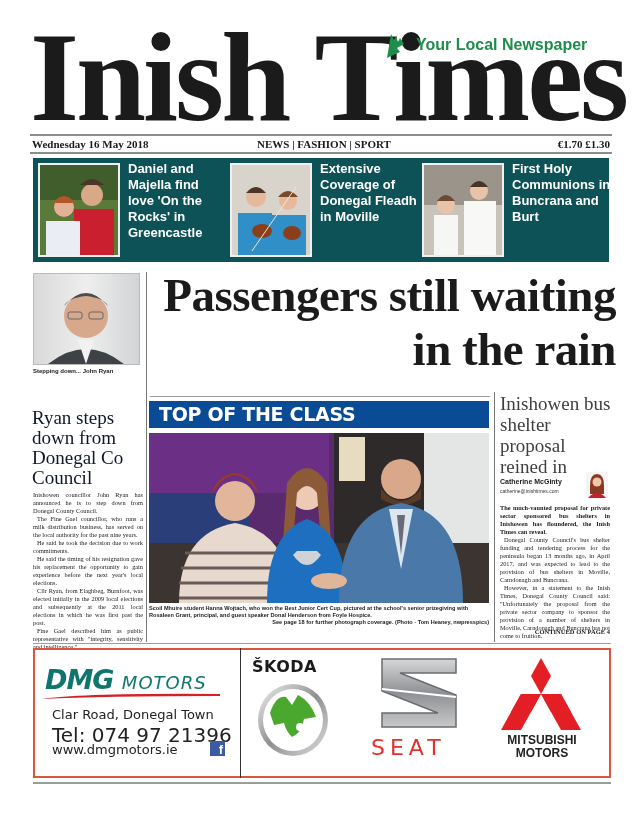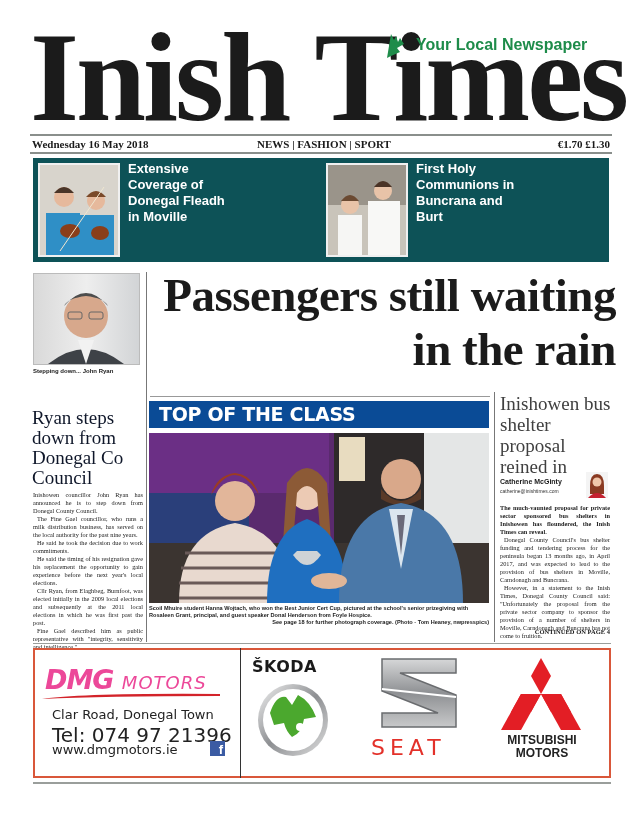--- a/index.html
+++ b/index.html
@@ -47,21 +47,21 @@
   .byline { left: 500px; top: 478px; font-family: "Liberation Sans", sans-serif; font-weight: bold; font-size: 7px; }
   .byline-email { left: 500px; top: 488px; font-family: "Liberation Sans", sans-serif; font-size: 5px; color: #333; }
   .byline-photo { left: 586px; top: 472px; width: 22px; height: 26px; }
   .ins-body { left: 500px; top: 504px; width: 110px; }
   .ins-body p.lede { font-weight: bold; text-indent: 0; }
   .continued { left: 500px; top: 628px; width: 110px; text-align: right; font-size: 6.5px; font-weight: bold; }
 
   
   .ad { left: 33px; top: 648px; width: 578px; height: 130px; border: 2px solid #d9573a; box-sizing: border-box; background: #fff; }
   .ad-divider { left: 240px; top: 648px; width: 1px; height: 130px; background: #333; }
-  .dmg-logo { left: 45px; top: 664px; font-family: "DejaVu Sans", sans-serif; font-style: italic; font-weight: bold; font-size: 27px; letter-spacing: -1px; color: #ec4899; }
+  .dmg-logo { left: 45px; top: 664px; font-family: "DejaVu Sans", sans-serif; font-style: italic; font-weight: bold; font-size: 27px; letter-spacing: -1px; color: #0f766e; }
   .dmg-logo .sm { font-size: 18px; font-weight: normal; letter-spacing: 1px; }
   .dmg-swoosh { left: 42px; top: 693px; width: 178px; height: 6px; }
   .ad-line { font-family: "DejaVu Sans", sans-serif; color: #222; white-space: nowrap; }
   .ad-addr { left: 52px; top: 707px; font-size: 13px; }
   .ad-tel { left: 52px; top: 723px; font-size: 20px; }
   .ad-web { left: 52px; top: 742px; font-size: 13px; }
   .fb-icon { left: 210px; top: 741px; width: 15px; height: 15px; background: #3b5ba3; color: #fff; font-family: "Liberation Sans", sans-serif; font-weight: bold; font-size: 13px; line-height: 17px; text-align: right; padding-right: 2px; box-sizing: border-box; }
   .skoda-word { left: 252px; top: 657px; font-family: "DejaVu Sans", sans-serif; font-weight: bold; font-size: 16px; color: #1a1a1a; letter-spacing: 0.5px; }
   .skoda-badge { left: 256px; top: 683px; width: 74px; height: 74px; }
   .seat-s { left: 376px; top: 655px; width: 86px; height: 76px; }
@@ -78,20 +78,35 @@
   <path d="M2 28 L6 4 L9 10 L11 6 L13 12 L15 8 L19 14 L12 18 L15 22 L6 26 Z" fill="#1e8c4a"></path>
 </svg>
 <div class="abs tagline">Your Local Newspaper</div>
 <div class="abs rule" style="top:134px"></div>
 <div class="abs dateline">Wednesday 16 May 2018</div>
 <div class="abs sections">NEWS | FASHION | SPORT</div>
 <div class="abs price">€1.70  £1.30</div>
 <div class="abs rule" style="top:152px"></div>
 
 <div class="abs teasers">
+  <div class="teaser">
+    <div class="photo">
+      <svg width="78" height="90" viewBox="0 0 78 90">
+        <rect width="78" height="90" fill="#5b7a3a"></rect>
+        <rect x="0" y="0" width="78" height="35" fill="#3f5e2c"></rect>
+        <circle cx="52" cy="30" r="11" fill="#d9a888"></circle>
+        <path d="M40 20 q12 -12 24 0" fill="#4a3528"></path>
+        <rect x="34" y="44" width="40" height="46" fill="#c91f2f"></rect>
+        <circle cx="24" cy="42" r="10" fill="#e3b195"></circle>
+        <path d="M13 38 q11 -14 22 0" fill="#b5562a"></path>
+        <rect x="6" y="56" width="34" height="34" fill="#eaeef4"></rect>
+      </svg>
+    </div>
+    <div class="txt">Daniel and Majella find love 'On the Rocks' in Greencastle</div>
+  </div>
   <div class="teaser">
     <div class="photo">
       <svg width="78" height="90" viewBox="0 0 78 90">
         <rect width="78" height="90" fill="#d8d4cc"></rect>
         <circle cx="24" cy="32" r="10" fill="#e6b99c"></circle>
         <path d="M14 28 q10 -12 20 0" fill="#4a3528"></path>
         <rect x="6" y="48" width="34" height="42" fill="#2f8fc6"></rect>
         <circle cx="56" cy="36" r="9" fill="#e6b99c"></circle>
         <path d="M46 32 q10 -12 20 0" fill="#7a4a2a"></path>
         <rect x="40" y="50" width="34" height="40" fill="#2f8fc6"></rect>

